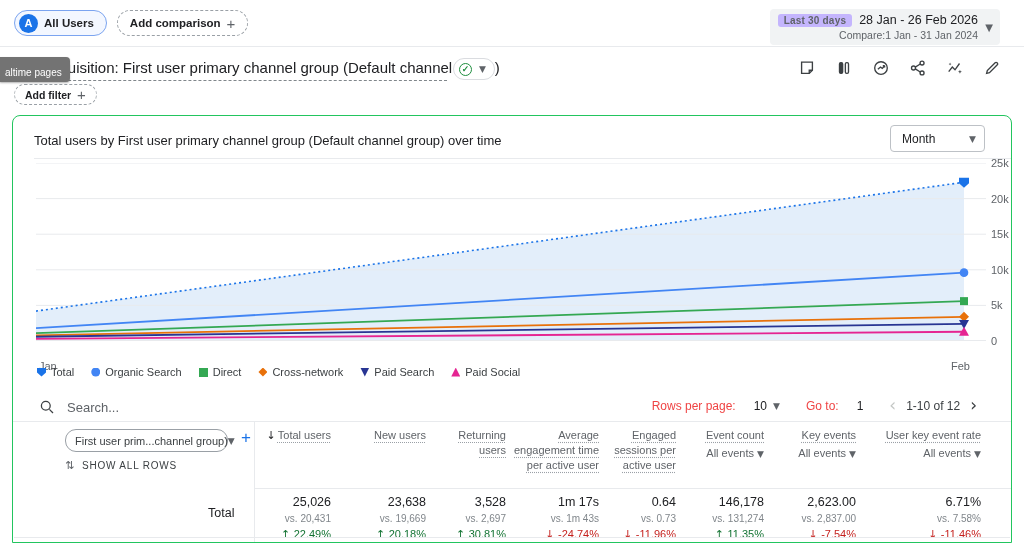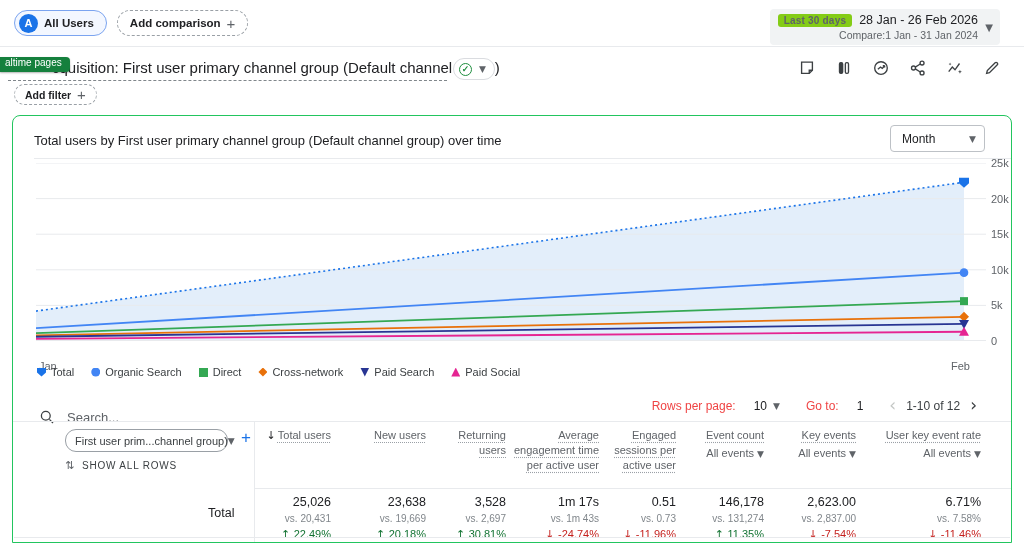--- a/index.html
+++ b/index.html
@@ -11,27 +11,27 @@
   .chip { display:flex; align-items:center; gap:6px; height:26px; padding:0 12px; border-radius:14px; font-size:11.5px; font-weight:bold; color:#202124; background:#fff; cursor:pointer; }
   .chip.audience { border:1px solid #7ba4f0; background:#f3f7ff; padding-left:4px; }
   .chip.dashed { border:1px dashed #9aa0a6; }
   .avatar { width:19px; height:19px; border-radius:50%; background:#1a73e8; color:#fff; font-size:11px; font-weight:bold; display:flex; align-items:center; justify-content:center; }
   .plus-glyph { font-size:15px; font-weight:normal; color:#5f6368; line-height:1; }
   .top-divider { position:absolute; left:0; top:46px; width:1024px; height:1px; background:#e8eaed; }
 
   
   .date-box { position:absolute; right:24px; top:9px; background:#f1f3f4; border-radius:4px; padding:4px 22px 4px 8px; cursor:pointer; }
   .date-line1 { display:flex; align-items:center; gap:7px; }
-  .preset-chip { background:#84cc16; border-radius:3px; padding:1px 6px; font-size:10px; font-weight:bold; color:#5f6368; letter-spacing:.2px; }
+  .preset-chip { background:#c4b5fd; border-radius:3px; padding:1px 6px; font-size:10px; font-weight:bold; color:#5f6368; letter-spacing:.2px; }
   .date-main { font-size:12.5px; font-weight:500; color:#202124; }
   .date-compare { font-size:10.5px; color:#5f6368; text-align:right; margin-top:2px; }
   .date-caret { position:absolute; right:7px; top:50%; transform:translateY(-50%); color:#5f6368; font-size:10px; font-family:"DejaVu Sans",sans-serif; }
 
   
-  .tooltip-chip { position:absolute; left:0; top:57px; background:#15803d; color:#fff; font-size:10px; padding:0 8px 4px 5px; border-radius:0 4px 4px 0; box-shadow:0 1px 2px rgba(0,0,0,.3); z-index:5; }
+  .tooltip-chip { position:absolute; left:0; top:57px; background:#737373; color:#fff; font-size:10px; padding:10px 8px 4px 5px; border-radius:0 4px 4px 0; box-shadow:0 1px 2px rgba(0,0,0,.3); z-index:5; }
   .title-underline { position:absolute; left:8px; top:80px; width:439px; border-bottom:1px dashed #80868b; }
   .page-title { position:absolute; left:52px; top:59px; font-size:15px; color:#202124; white-space:nowrap; }
   .verify-pill { position:absolute; left:453px; top:58px; height:22px; padding:0 8px 0 5px; border:1px solid #dadce0; border-radius:12px; display:flex; align-items:center; gap:7px; background:#fff; cursor:pointer; }
   .check-circle { width:13px; height:13px; border:1.4px solid #1e8e3e; border-radius:50%; color:#1e8e3e; font-size:9px; display:flex; align-items:center; justify-content:center; font-weight:bold; }
   .caret { color:#5f6368; font-size:9px; font-family:"DejaVu Sans",sans-serif; }
 
   .toolbar { position:absolute; right:22px; top:58px; display:flex; gap:17px; align-items:center; }
   .tb-icon { width:20px; height:20px; cursor:pointer; display:flex; align-items:center; justify-content:center; }
   .tb-icon svg { stroke:#3c4043; fill:none; stroke-width:1.5; }
 
@@ -47,21 +47,21 @@
   
   #plot { position:absolute; left:23px; top:47px; }
   .ytick { position:absolute; left:978px; font-size:11px; color:#5f6368; }
   .xtick { position:absolute; top:244px; font-size:11px; color:#5f6368; }
   .legend { position:absolute; left:24px; top:250px; display:flex; gap:17px; align-items:center; }
   .legend-item { display:flex; gap:5px; align-items:center; font-size:11px; color:#3c4043; }
   .lmark { width:9px; height:9px; display:inline-block; }
 
   
   .search-row { position:absolute; left:0; right:0; top:277px; height:28px; }
-  .search-left { position:absolute; left:26px; top:16px; display:flex; align-items:center; gap:12px; color:#5f6368; font-size:13px; }
+  .search-left { position:absolute; left:26px; top:6px; display:flex; align-items:center; gap:12px; color:#5f6368; font-size:13px; }
   .pag { position:absolute; right:30px; top:4px; display:flex; align-items:center; font-size:12px; color:#3c4043; }
   .pag .lbl { color:#ef4444; }
   .pag .val { margin:0 6px 0 18px; color:#202124; }
   .chev { font-size:17px; line-height:1; padding:0 4px; cursor:pointer; font-family:"DejaVu Sans",sans-serif; }
   .chev.disabled { color:#c4c7c5; cursor:default; }
   .card-div2 { position:absolute; left:0; right:0; top:305px; height:1px; background:#e8eaed; }
 
   
   .dim-select { position:absolute; left:52px; top:313px; width:163px; height:23px; border:1px solid #9aa0a6; border-radius:11px; display:flex; align-items:center; justify-content:space-between; padding:0 7px 0 9px; font-size:11px; color:#3c4043; background:#fff; cursor:pointer; white-space:nowrap; }
   .dim-plus { position:absolute; left:228px; top:312px; color:#1a73e8; font-size:17px; cursor:pointer; }
@@ -298,21 +298,21 @@
           <div class="v">3,528</div>
           <div class="vs">vs. 2,697</div>
           <div class="chg up"><span class="arr">↑ </span>30.81%</div>
         </div>
         <div class="tcell">
           <div class="v">1m 17s</div>
           <div class="vs">vs. 1m 43s</div>
           <div class="chg down"><span class="arr">↓ </span>-24.74%</div>
         </div>
         <div class="tcell">
-          <div class="v">0.51</div>
+          <div class="v">0.64</div>
           <div class="vs">vs. 0.73</div>
           <div class="chg down"><span class="arr">↓ </span>-11.96%</div>
         </div>
         <div class="tcell">
           <div class="v">146,178</div>
           <div class="vs">vs. 131,274</div>
           <div class="chg up"><span class="arr">↑ </span>11.35%</div>
         </div>
         <div class="tcell">
           <div class="v">2,623.00</div>

